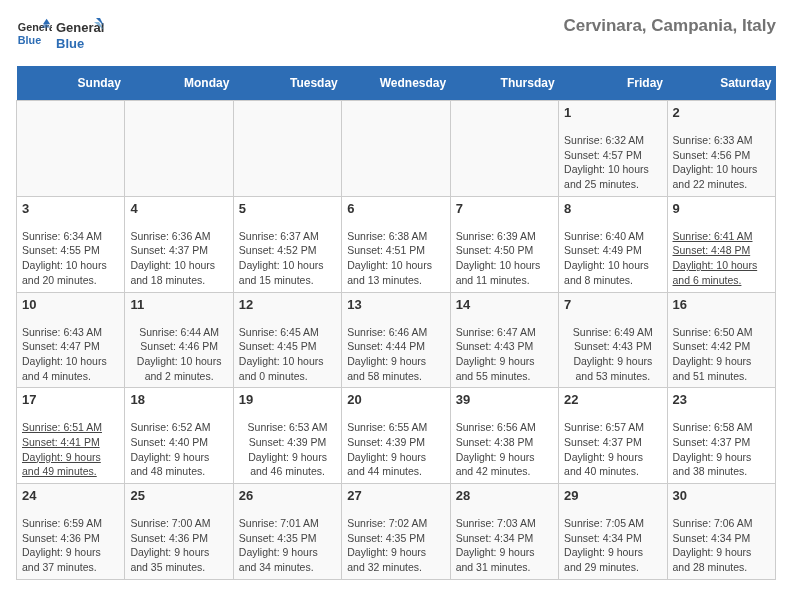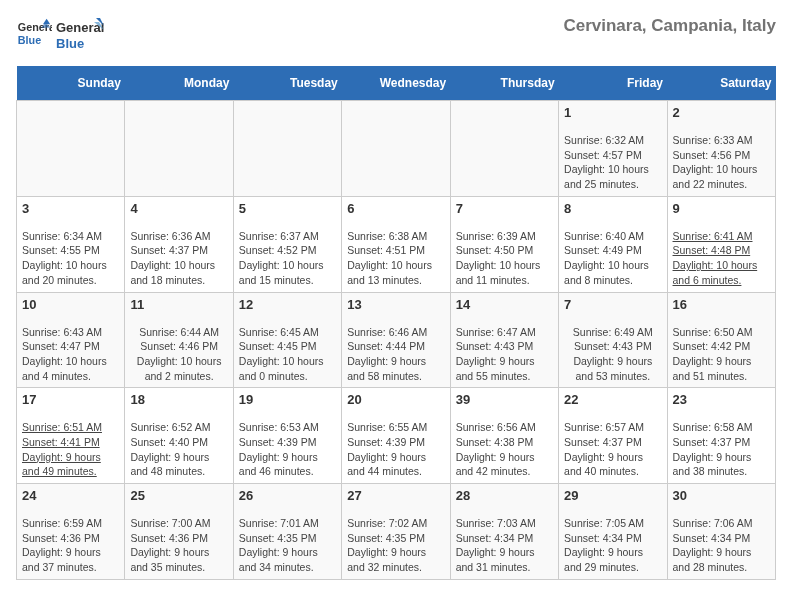--- a/index.html
+++ b/index.html
@@ -253,21 +253,21 @@
         </td>
         <td>
           <span class="day-number">18</span>
           <div class="day-info" style="white-space: pre-line;">Sunrise: 6:52 AM
 Sunset: 4:40 PM
 Daylight: 9 hours
 and 48 minutes.</div>
         </td>
         <td>
           <span class="day-number">19</span>
-          <div class="day-info" style="white-space: pre-line;">Sunrise: 6:53 AM
+          <div class="day-info" style="white-space: pre-line; text-align: center;">Sunrise: 6:53 AM
 Sunset: 4:39 PM
 Daylight: 9 hours
 and 46 minutes.</div>
         </td>
         <td>
           <span class="day-number">20</span>
           <div class="day-info" style="white-space: pre-line;">Sunrise: 6:55 AM
 Sunset: 4:39 PM
 Daylight: 9 hours
 and 44 minutes.</div>

